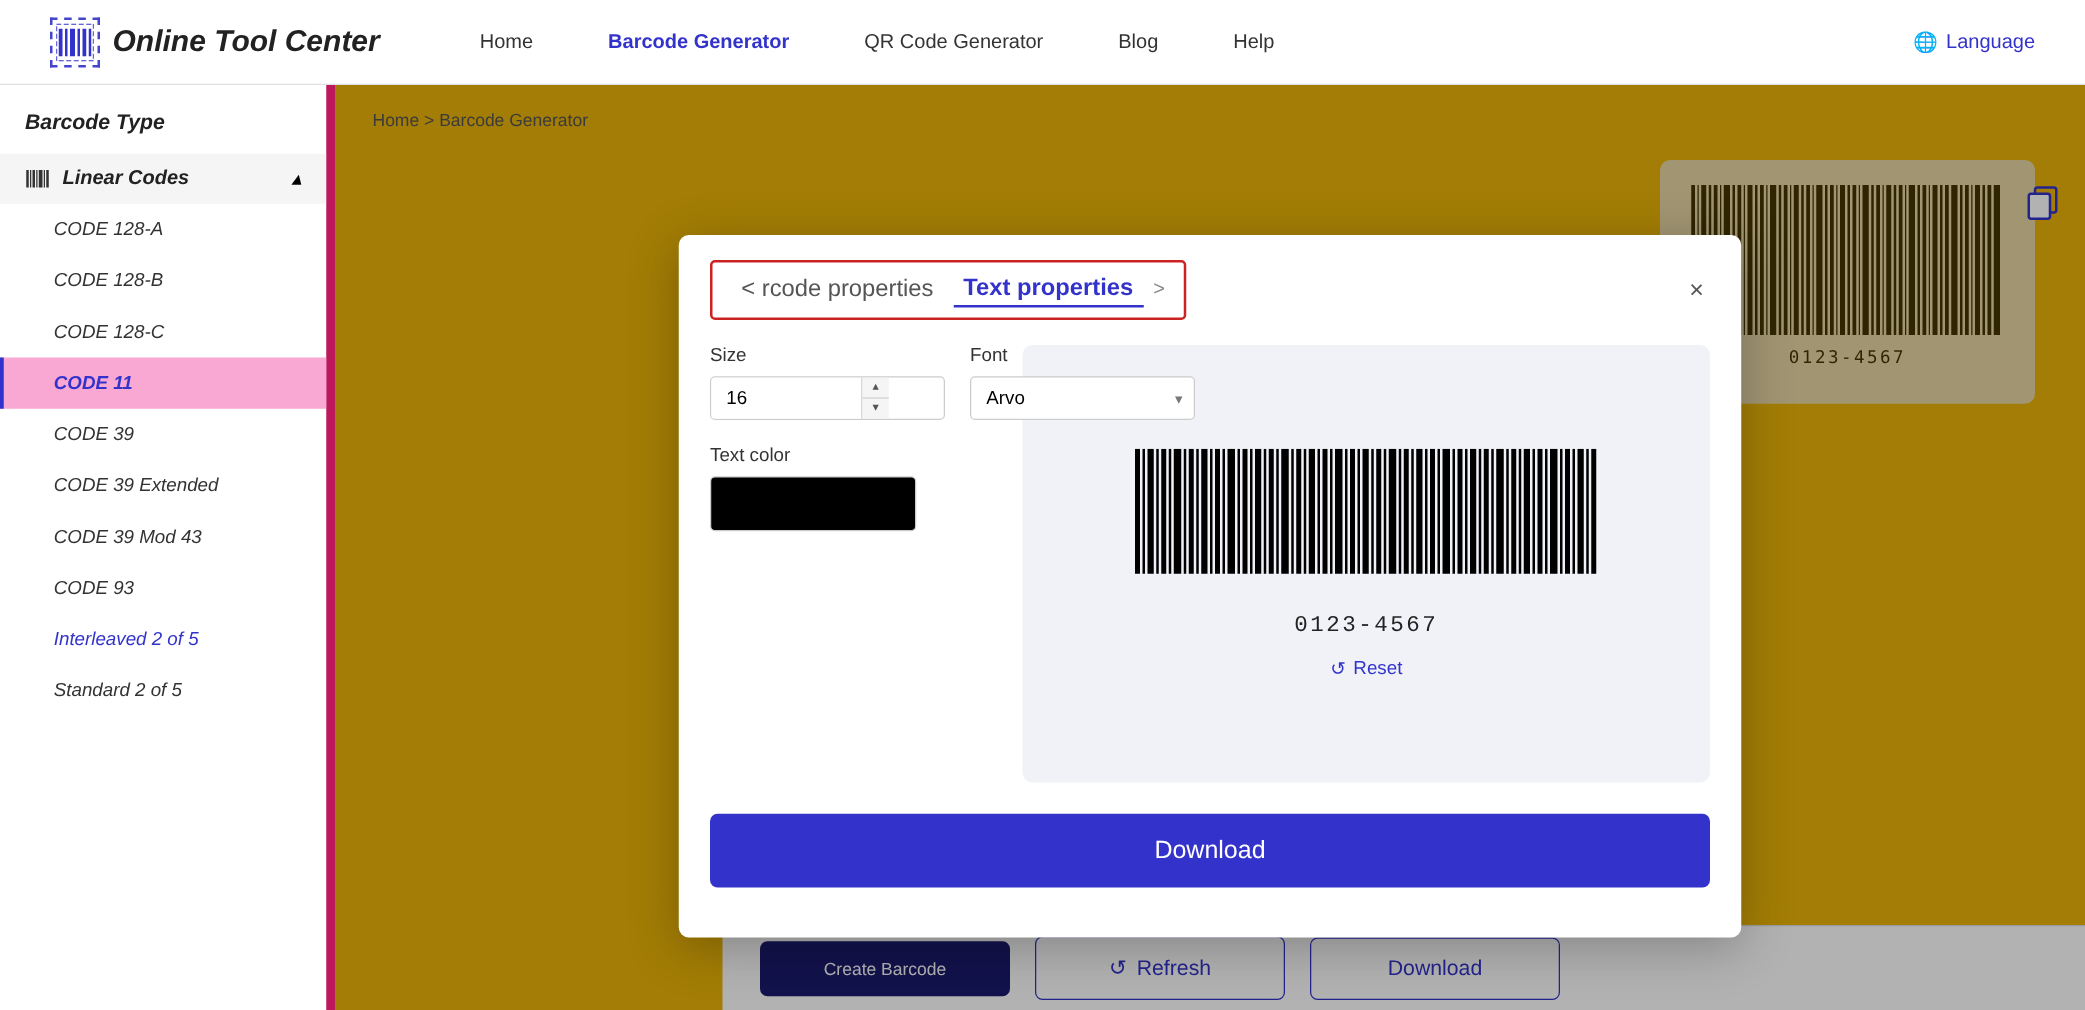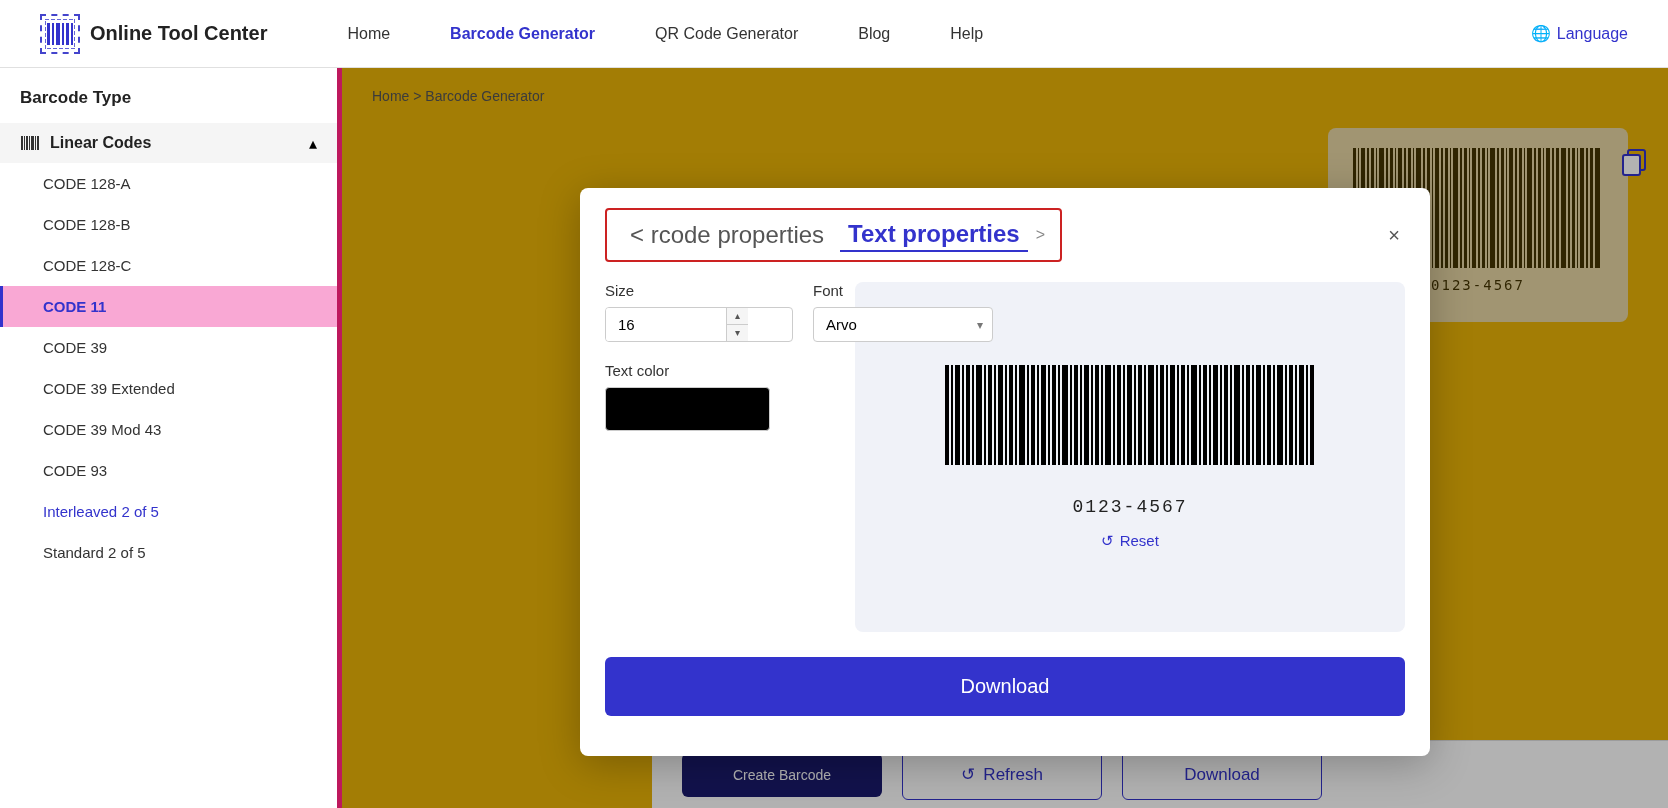--- a/index.html
+++ b/index.html
@@ -26,23 +26,24 @@
       width: 40px;
       height: 40px;
       border: 2px dashed #4444cc;
       display: flex;
       align-items: center;
       justify-content: center;
       font-size: 18px;
       color: #4444cc;
     }
     .logo-text {
-      font-size: 20px;
+      font-size: 24px;
       font-weight: bold;
       color: #222;
+      font-style: italic;
     }
     .nav {
       display: flex;
       align-items: center;
       gap: 60px;
       flex: 1;
     }
     .nav-item {
       font-size: 16px;
       color: #333;
@@ -63,25 +64,26 @@
     }
 
     
     .main-layout {
       display: flex;
       height: 740px;
     }
 
     
     .sidebar {
-      width: 342px;
-      background: white;
-      border-right: 5px solid #be185d;
+      width: 268px;
+      background: white;
+      border-right: 7px solid #be185d;
       padding: 20px 0;
       overflow-y: auto;
+      font-style: italic;
     }
     .sidebar-title {
       font-size: 17px;
       font-weight: 600;
       color: #222;
       padding: 0 20px 15px 20px;
     }
     .sidebar-section-header {
       display: flex;
       align-items: center;
@@ -168,21 +170,21 @@
     }
     .modal-tabs {
       display: flex;
       align-items: center;
       gap: 8px;
       border: 2px solid #cc2222;
       border-radius: 4px;
       padding: 8px 15px;
     }
     .modal-tab {
-      font-size: 24px;
+      font-size: 19px;
       color: #555;
       cursor: pointer;
       padding: 2px 8px;
     }
     .modal-tab.active {
       color: #3333cc;
       font-weight: 600;
       border-bottom: 2px solid #3333cc;
     }
     .tab-arrow {

